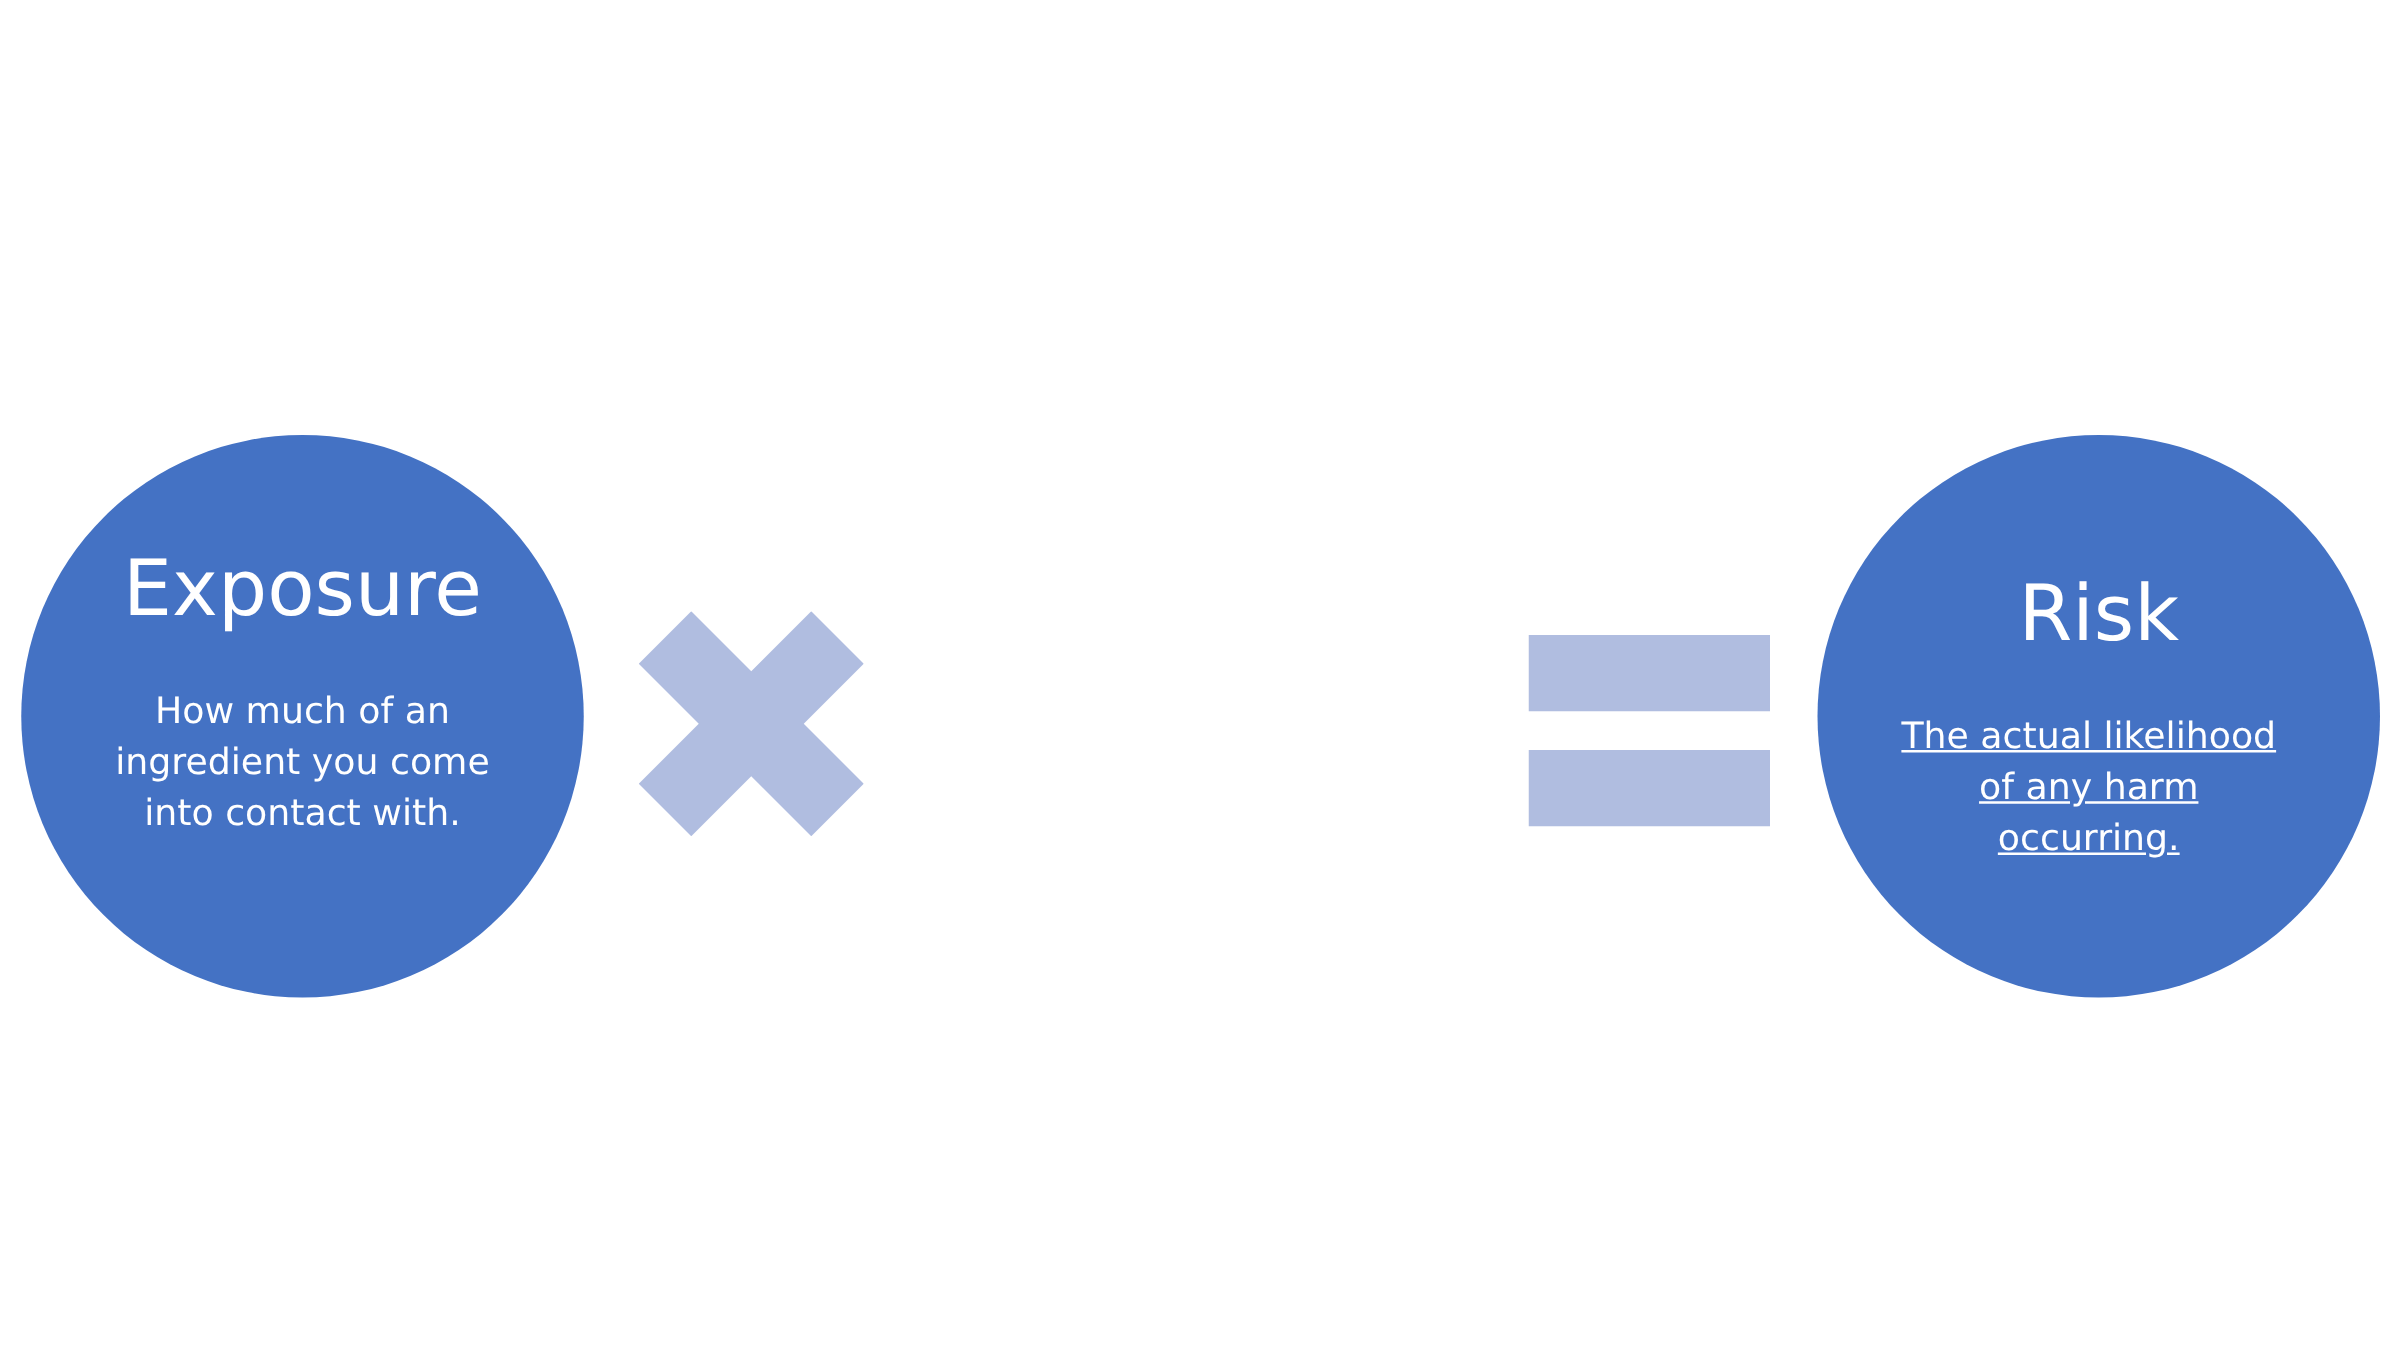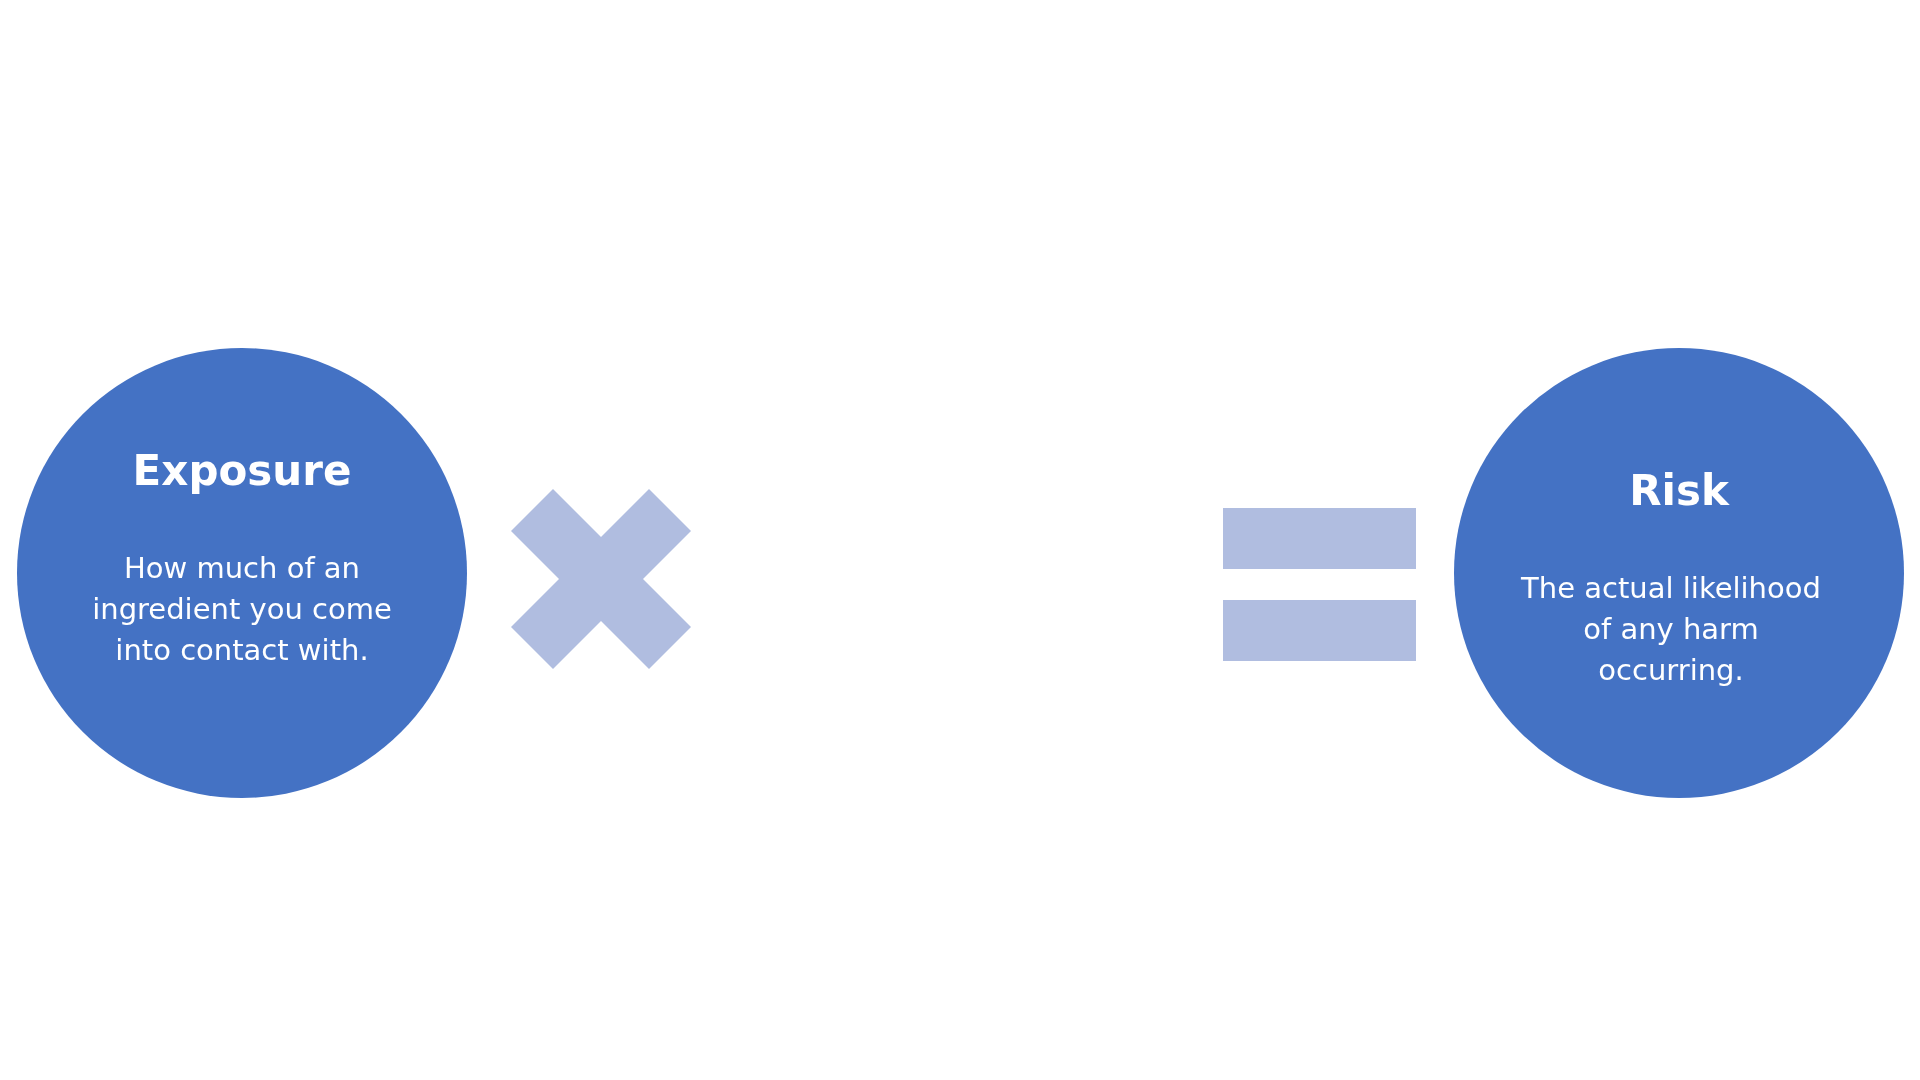--- a/index.html
+++ b/index.html
@@ -23,42 +23,41 @@
       border-radius: 50%;
       background: #4472c4;
       color: #ffffff;
       text-align: center;
       box-sizing: border-box;
     }
     .circle .title {
       position: absolute;
       left: 0;
       right: 0;
-      font-size: 42px;
+      font-size: 62px;
       line-height: 70px;
       letter-spacing: 0px;
-      font-weight: bold;
     }
     .circle .desc {
       position: absolute;
       left: 60px;
       right: 60px;
       font-size: 29px;
       line-height: 41px;
     }
     #c1 { left: 17px; top: 348px; }
     #c2 { left: 735px; top: 350px; }
     #c3 { left: 1454px; top: 348px; }
 
     #c1 .title { top: 88px; }
     #c1 .desc  { top: 200px; left: 62px; right: 62px; }
     #c2 .title { top: 108px; }
     #c2 .desc  { top: 220px; left: 70px; right: 70px; }
     #c3 .title { top: 108px; }
-    #c3 .desc  { top: 220px; left: 64px; right: 80px; }
+    #c3 .desc  { top: 220px; left: 64px; right: 80px; text-decoration: underline; }
 
     .op-cross {
       position: absolute;
       left: 511px;
       top: 489px;
       width: 180px;
       height: 180px;
     }
     .op-equals {
       position: absolute;

